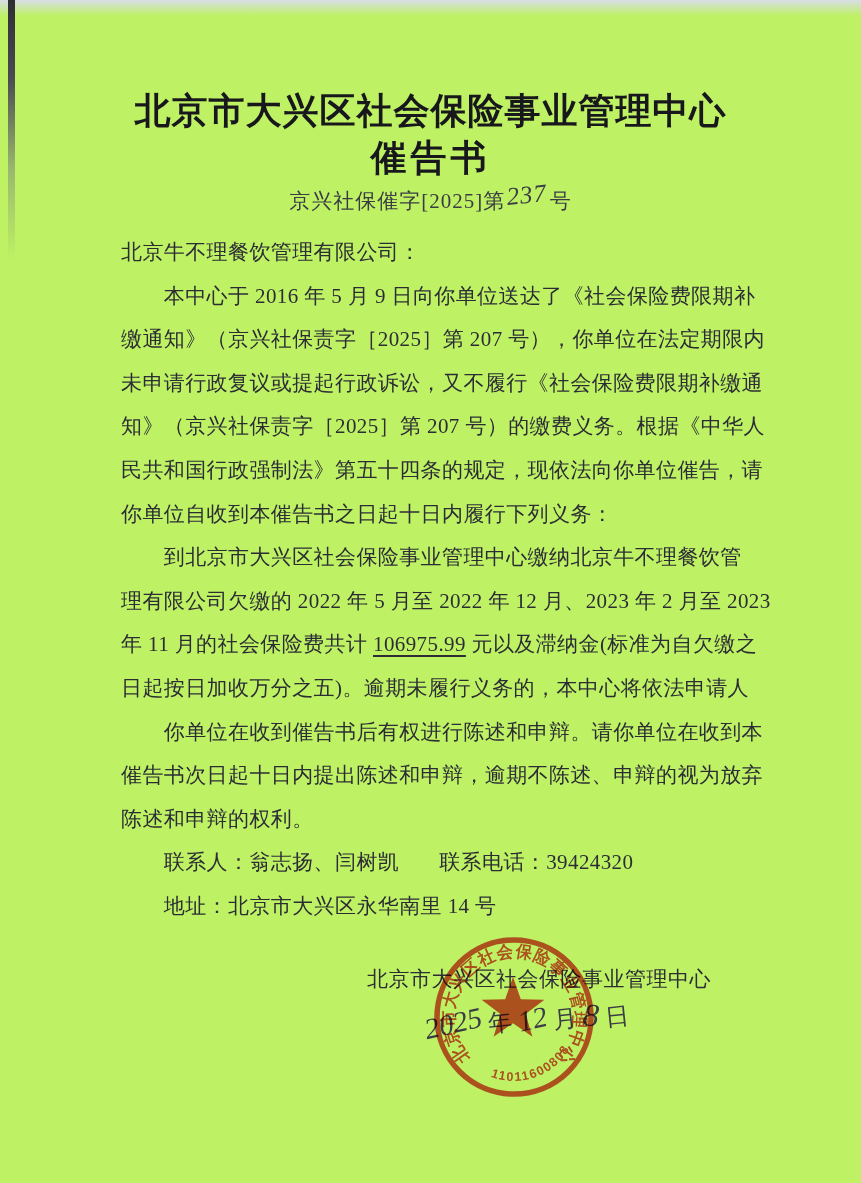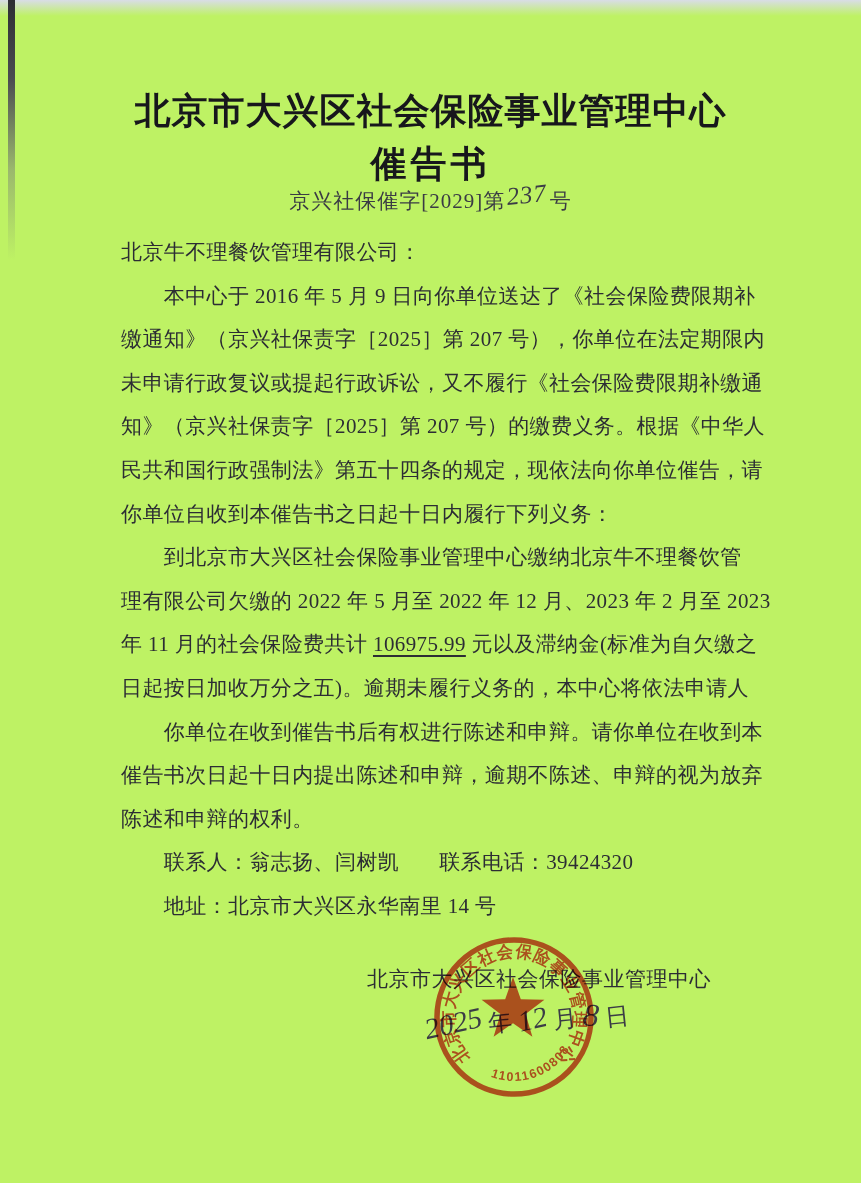--- a/index.html
+++ b/index.html
@@ -22,21 +22,21 @@
   }
   
   .title-block{position:absolute;left:0;top:88px;width:861px;text-align:center;}
   .title-1{
     font-family:"Liberation Sans", sans-serif;
     font-weight:700;font-size:36px;color:#17171c;letter-spacing:1px;line-height:1.3;
   }
   .title-2{
     font-family:"Liberation Sans", sans-serif;
     font-weight:700;font-size:36px;color:#17171c;letter-spacing:4px;line-height:1.3;
-    margin-top:6px;
+    margin-top:0;
   }
   .doc-no{
     position:absolute;left:0;top:186px;width:861px;text-align:center;
     font-size:21px;color:#3a3b44;letter-spacing:1px;
   }
   .handwritten{
     display:inline-block;
     font-family:cursive;
     font-style:italic;
     color:#3b3c46;
@@ -83,21 +83,21 @@
 <div class="page">
 
   <div class="scan-top"></div>
   <div class="scan-edge"></div>
 
   <div class="title-block">
     <div class="title-1">北京市大兴区社会保险事业管理中心</div>
     <div class="title-2">催告书</div>
   </div>
 
-  <div class="doc-no"><span>京兴社保催字[2029]第</span><span class="handwritten">237</span><span>号</span></div>
+  <div class="doc-no"><span>京兴社保催字[2025]第</span><span class="handwritten">237</span><span>号</span></div>
 
   <div class="body-text">
     <div class="line">北京牛不理餐饮管理有限公司：</div>
     <div class="line">　　本中心于 2016 年 5 月 9 日向你单位送达了《社会保险费限期补</div>
     <div class="line">缴通知》（京兴社保责字［2025］第 207 号），你单位在法定期限内</div>
     <div class="line">未申请行政复议或提起行政诉讼，又不履行《社会保险费限期补缴通</div>
     <div class="line">知》（京兴社保责字［2025］第 207 号）的缴费义务。根据《中华人</div>
     <div class="line">民共和国行政强制法》第五十四条的规定，现依法向你单位催告，请</div>
     <div class="line">你单位自收到本催告书之日起十日内履行下列义务：</div>
     <div class="line">　　到北京市大兴区社会保险事业管理中心缴纳北京牛不理餐饮管</div>

